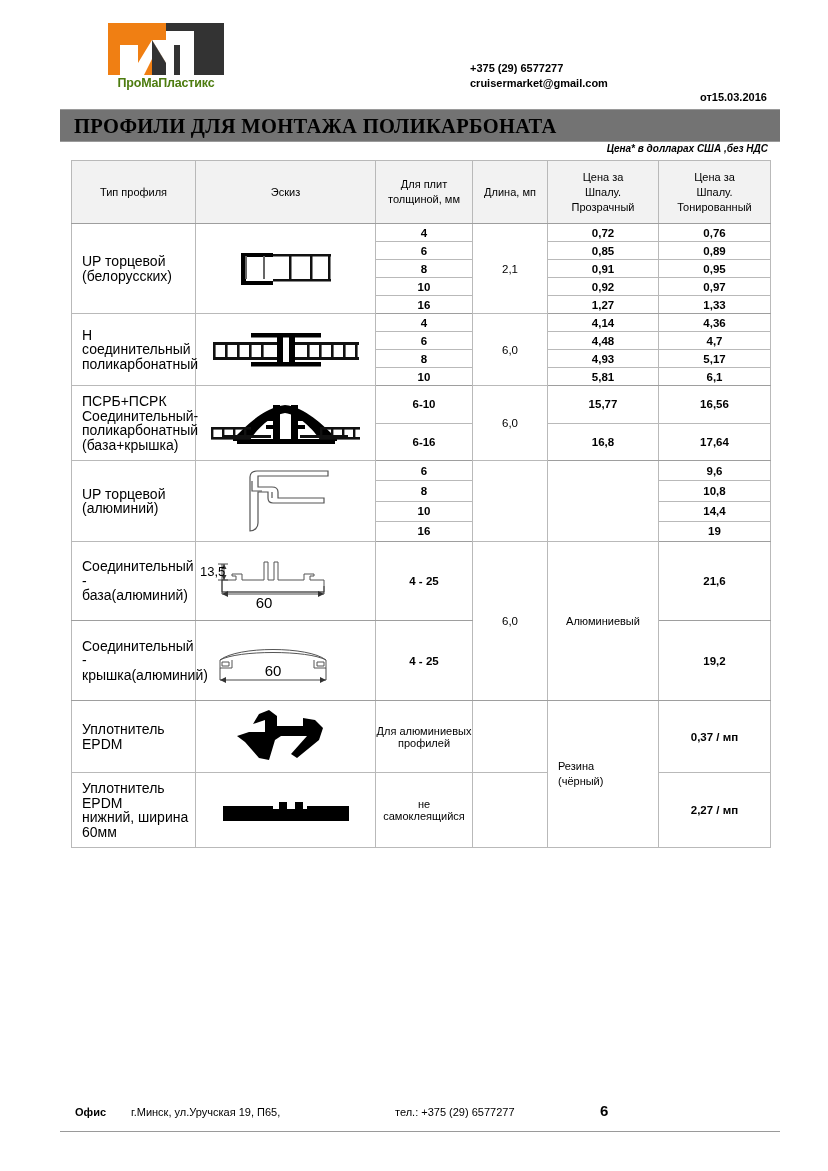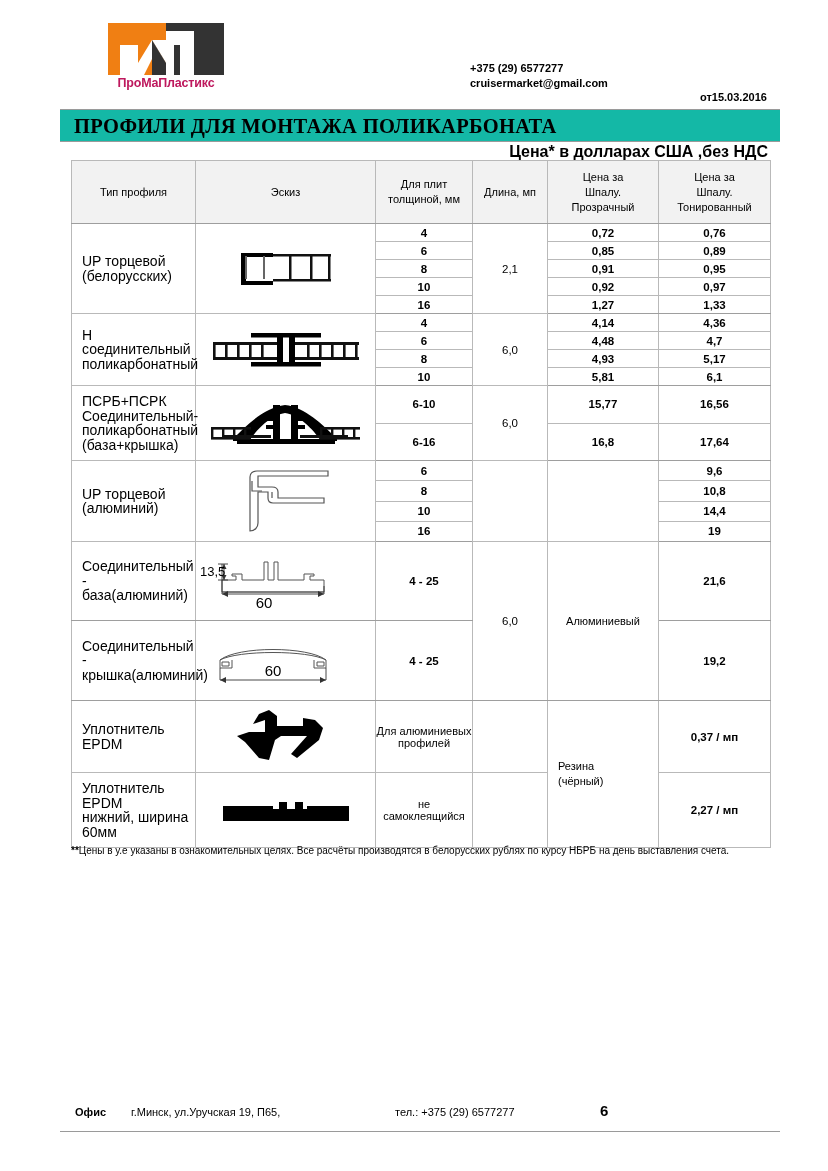--- a/index.html
+++ b/index.html
@@ -8,37 +8,37 @@
     font-family:"Liberation Sans", sans-serif;
     color:#000;position:relative;overflow:hidden;
   }
   .page{position:absolute;left:0;top:0;width:828px;height:1171px;}
 
   
   .logo-wrap{position:absolute;left:108px;top:23px;width:116px;height:70px;}
   .logo-mark{width:116px;height:52px;display:block;}
   .logo-text{
     font-size:12.5px;font-weight:bold;letter-spacing:-0.2px;
-    text-align:center;width:116px;margin-top:1px;color:#be185d;
+    text-align:center;width:116px;margin-top:1px;color:#4d7c0f;
   }
   .contact{position:absolute;left:470px;top:61px;font-size:11px;font-weight:bold;line-height:15px;}
   .contact div{white-space:nowrap;}
   .doc-date{position:absolute;left:700px;top:91px;font-size:11px;font-weight:bold;}
 
   .title-bar{
     position:absolute;left:60px;top:109px;width:720px;height:31px;
-    background:#14b8a6;border-top:1px solid #9a9a9a;border-bottom:1px solid #9a9a9a;
+    background:#737373;border-top:1px solid #9a9a9a;border-bottom:1px solid #9a9a9a;
   }
   .title-bar .t{
     font-family:"Liberation Serif", serif;font-weight:bold;font-size:20.5px;
     position:absolute;left:14px;top:5px;letter-spacing:0.3px;white-space:nowrap;
   }
   .price-note{
-    position:absolute;right:60px;top:143px;font-size:16px;font-weight:bold;
-    white-space:nowrap;
+    position:absolute;right:60px;top:143px;font-size:10px;font-weight:bold;
+    font-style:italic;white-space:nowrap;
   }
 
   
   .tbl{
     position:absolute;left:71px;top:160px;width:699px;
     border-collapse:collapse;table-layout:fixed;
   }
   .tbl td,.tbl th{
     border:1px solid #b9b9b9;padding:0;vertical-align:middle;
     font-size:11px;color:#000;background:#fff;
@@ -412,23 +412,20 @@
           </svg>
         </td>
         <td class="mat">не самоклеящийся</td>
         <td class="blank"></td>
         <td class="num">2,27 / мп</td>
       </tr>
 
     </tbody>
   </table>
 
-  <div class="note2">
-    <b>**</b><span>Цены в у.е указаны в ознакомительных целях. Все расчёты производятся в белорусских рублях по курсу НБРБ на день выставления счета.</span>
-  </div>
 
   <div class="f-office">Офис</div>
   <div class="f-addr">г.Минск, ул.Уручская 19, П65,</div>
   <div class="f-phone">тел.: +375 (29) 6577277</div>
   <div class="f-page">6</div>
   <div class="footer-rule"></div>
 
 </div>
 
 </body></html>

